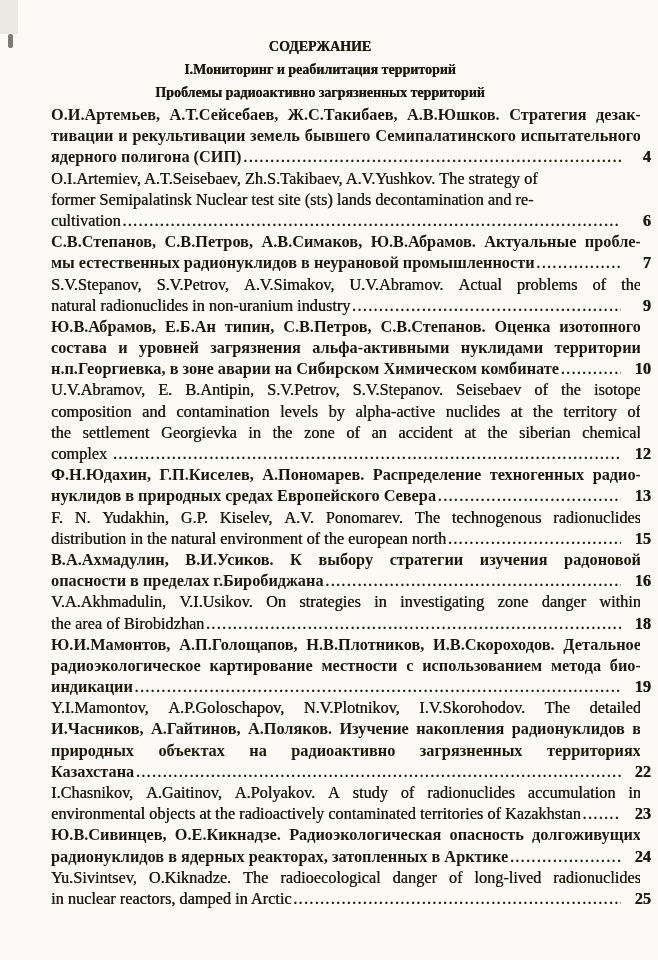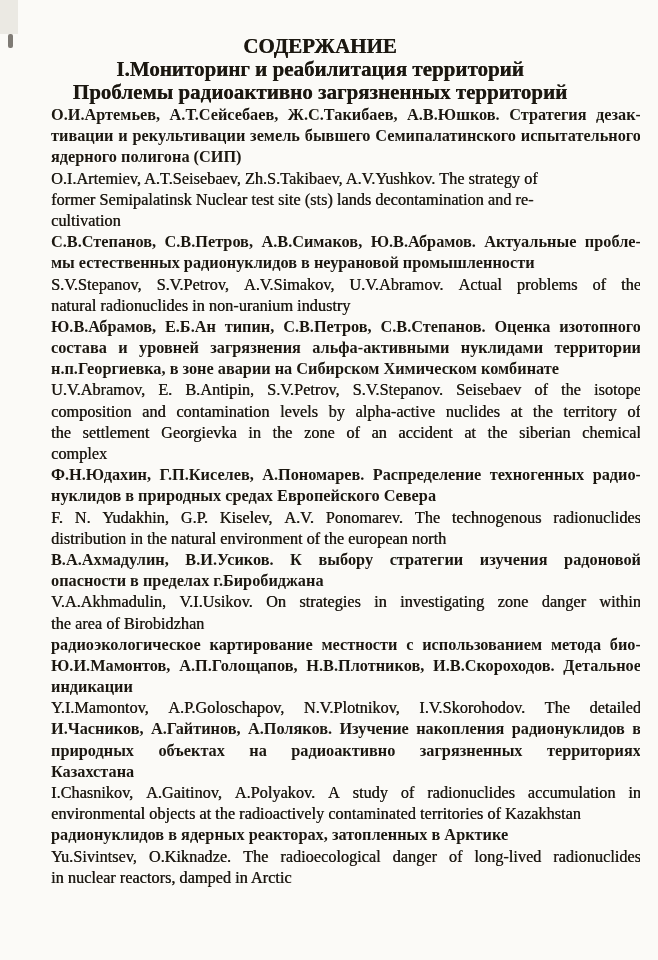--- a/index.html
+++ b/index.html
@@ -14,42 +14,42 @@
   .page{position:absolute;inset:0;}
   
   .smudge{position:absolute;background:#555049;border-radius:2px;}
   .smudge.a{left:8px;top:34px;width:5px;height:14px;opacity:.75;}
   .smudge.b{left:0;top:0;width:18px;height:34px;background:#e9e7e0;opacity:.9;border-radius:0;}
   .toc{position:absolute;left:40px;top:35px;width:600px;}
   .h{
     width:560px;
     text-align:center;
     font-weight:bold;
-    font-size:21px;
+    font-size:14px;
     line-height:23px;
     white-space:nowrap;
     text-shadow:.3px 0 0 rgba(27,23,16,.85);
   }
   #lines{margin-top:0;}
   .line{
     height:21.2px;
     font-size:16.3px;
     line-height:21.2px;
     overflow:hidden;
     white-space:nowrap;
     margin-left:11px;
   }
   .line.ru{font-weight:bold;}
   .line.en{font-weight:normal;text-shadow:.4px 0 0 rgba(27,23,16,.8);}
   
   .jline{display:flex;justify-content:space-between;width:590px;}
   
   .rline{width:590px;}
   
-  .prow{display:flex;align-items:baseline;width:600px;flex-direction:column;}
+  .prow{display:flex;align-items:baseline;width:600px;}
   .prow .txt{flex:0 0 auto;white-space:pre;}
   .prow .dots{
     flex:1 1 auto;
     overflow:hidden;
     white-space:nowrap;
     font-size:15px;
     letter-spacing:1.6px;
     padding:0 2px;
     font-weight:bold;
     text-shadow:none;
@@ -279,38 +279,38 @@
             <span>within</span>
           </div>
         </div>
         <div class="line prow en">
     <span class="txt">the area of Birobidzhan</span>
     <span class="dots">....................................................................................................................................................................................</span>
     <span class="pg">18</span>
   </div>
         <div class="line ru">
           <div class="jline">
+            <span>Ю.И.Мамонтов,</span>
+            <span>А.П.Голощапов,</span>
+            <span>Н.В.Плотников,</span>
+            <span>И.В.Скороходов.</span>
+            <span>Детальное</span>
+          </div>
+        </div>
+        <div class="line ru">
+          <div class="jline">
             <span>радиоэкологическое</span>
             <span>картирование</span>
             <span>местности</span>
             <span>с</span>
             <span>использованием</span>
             <span>метода</span>
             <span>био-</span>
           </div>
         </div>
-        <div class="line ru">
-          <div class="jline">
-            <span>Ю.И.Мамонтов,</span>
-            <span>А.П.Голощапов,</span>
-            <span>Н.В.Плотников,</span>
-            <span>И.В.Скороходов.</span>
-            <span>Детальное</span>
-          </div>
-        </div>
         <div class="line prow ru">
     <span class="txt">индикации</span>
     <span class="dots">....................................................................................................................................................................................</span>
     <span class="pg">19</span>
   </div>
         <div class="line en">
           <div class="jline">
             <span>Y.I.Mamontov,</span>
             <span>A.P.Goloschapov,</span>
             <span>N.V.Plotnikov,</span>
@@ -356,20 +356,29 @@
             <span>radionuclides</span>
             <span>accumulation</span>
             <span>in</span>
           </div>
         </div>
         <div class="line prow en">
     <span class="txt">environmental objects at the radioactively contaminated territories of Kazakhstan</span>
     <span class="dots">....................................................................................................................................................................................</span>
     <span class="pg">23</span>
   </div>
+        <div class="line ru">
+          <div class="jline">
+            <span>Ю.В.Сивинцев,</span>
+            <span>О.Е.Кикнадзе.</span>
+            <span>Радиоэкологическая</span>
+            <span>опасность</span>
+            <span>долгоживущих</span>
+          </div>
+        </div>
         <div class="line prow ru">
     <span class="txt">радионуклидов в ядерных реакторах, затопленных в Арктике</span>
     <span class="dots">....................................................................................................................................................................................</span>
     <span class="pg">24</span>
   </div>
         <div class="line en">
           <div class="jline">
             <span>Yu.Sivintsev,</span>
             <span>O.Kiknadze.</span>
             <span>The</span>

